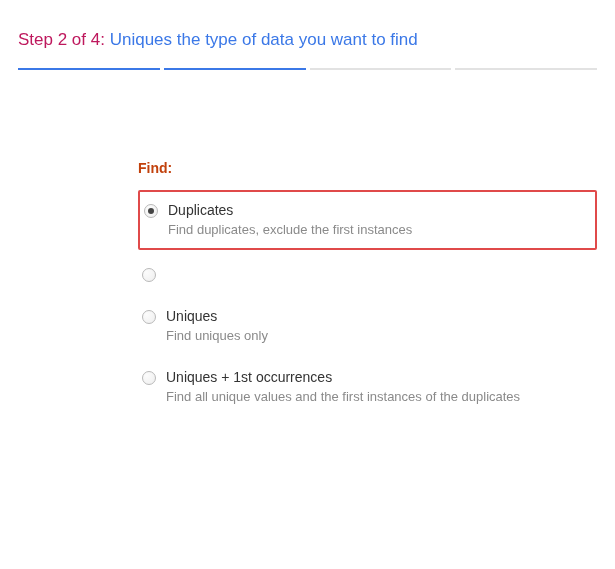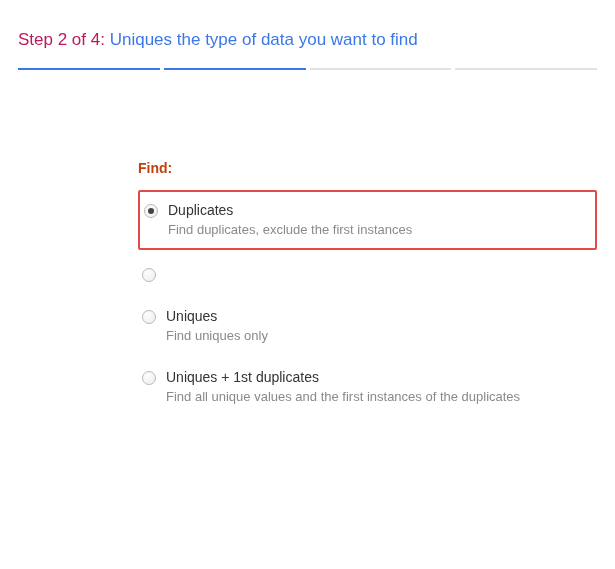--- a/index.html
+++ b/index.html
@@ -130,19 +130,19 @@
       <span class="radio"></span>
       <div class="opt-text">
         <div class="opt-title">Uniques</div>
         <div class="opt-desc">Find uniques only</div>
       </div>
     </div>
 
     <div class="option">
       <span class="radio"></span>
       <div class="opt-text">
-        <div class="opt-title">Uniques + 1st duplicates</div>
+        <div class="opt-title">Uniques + 1st occurrences</div>
         <div class="opt-desc">Find all unique values and the first instances of the duplicates</div>
       </div>
     </div>
 
   </div>
 </div>
 
 </body></html>

